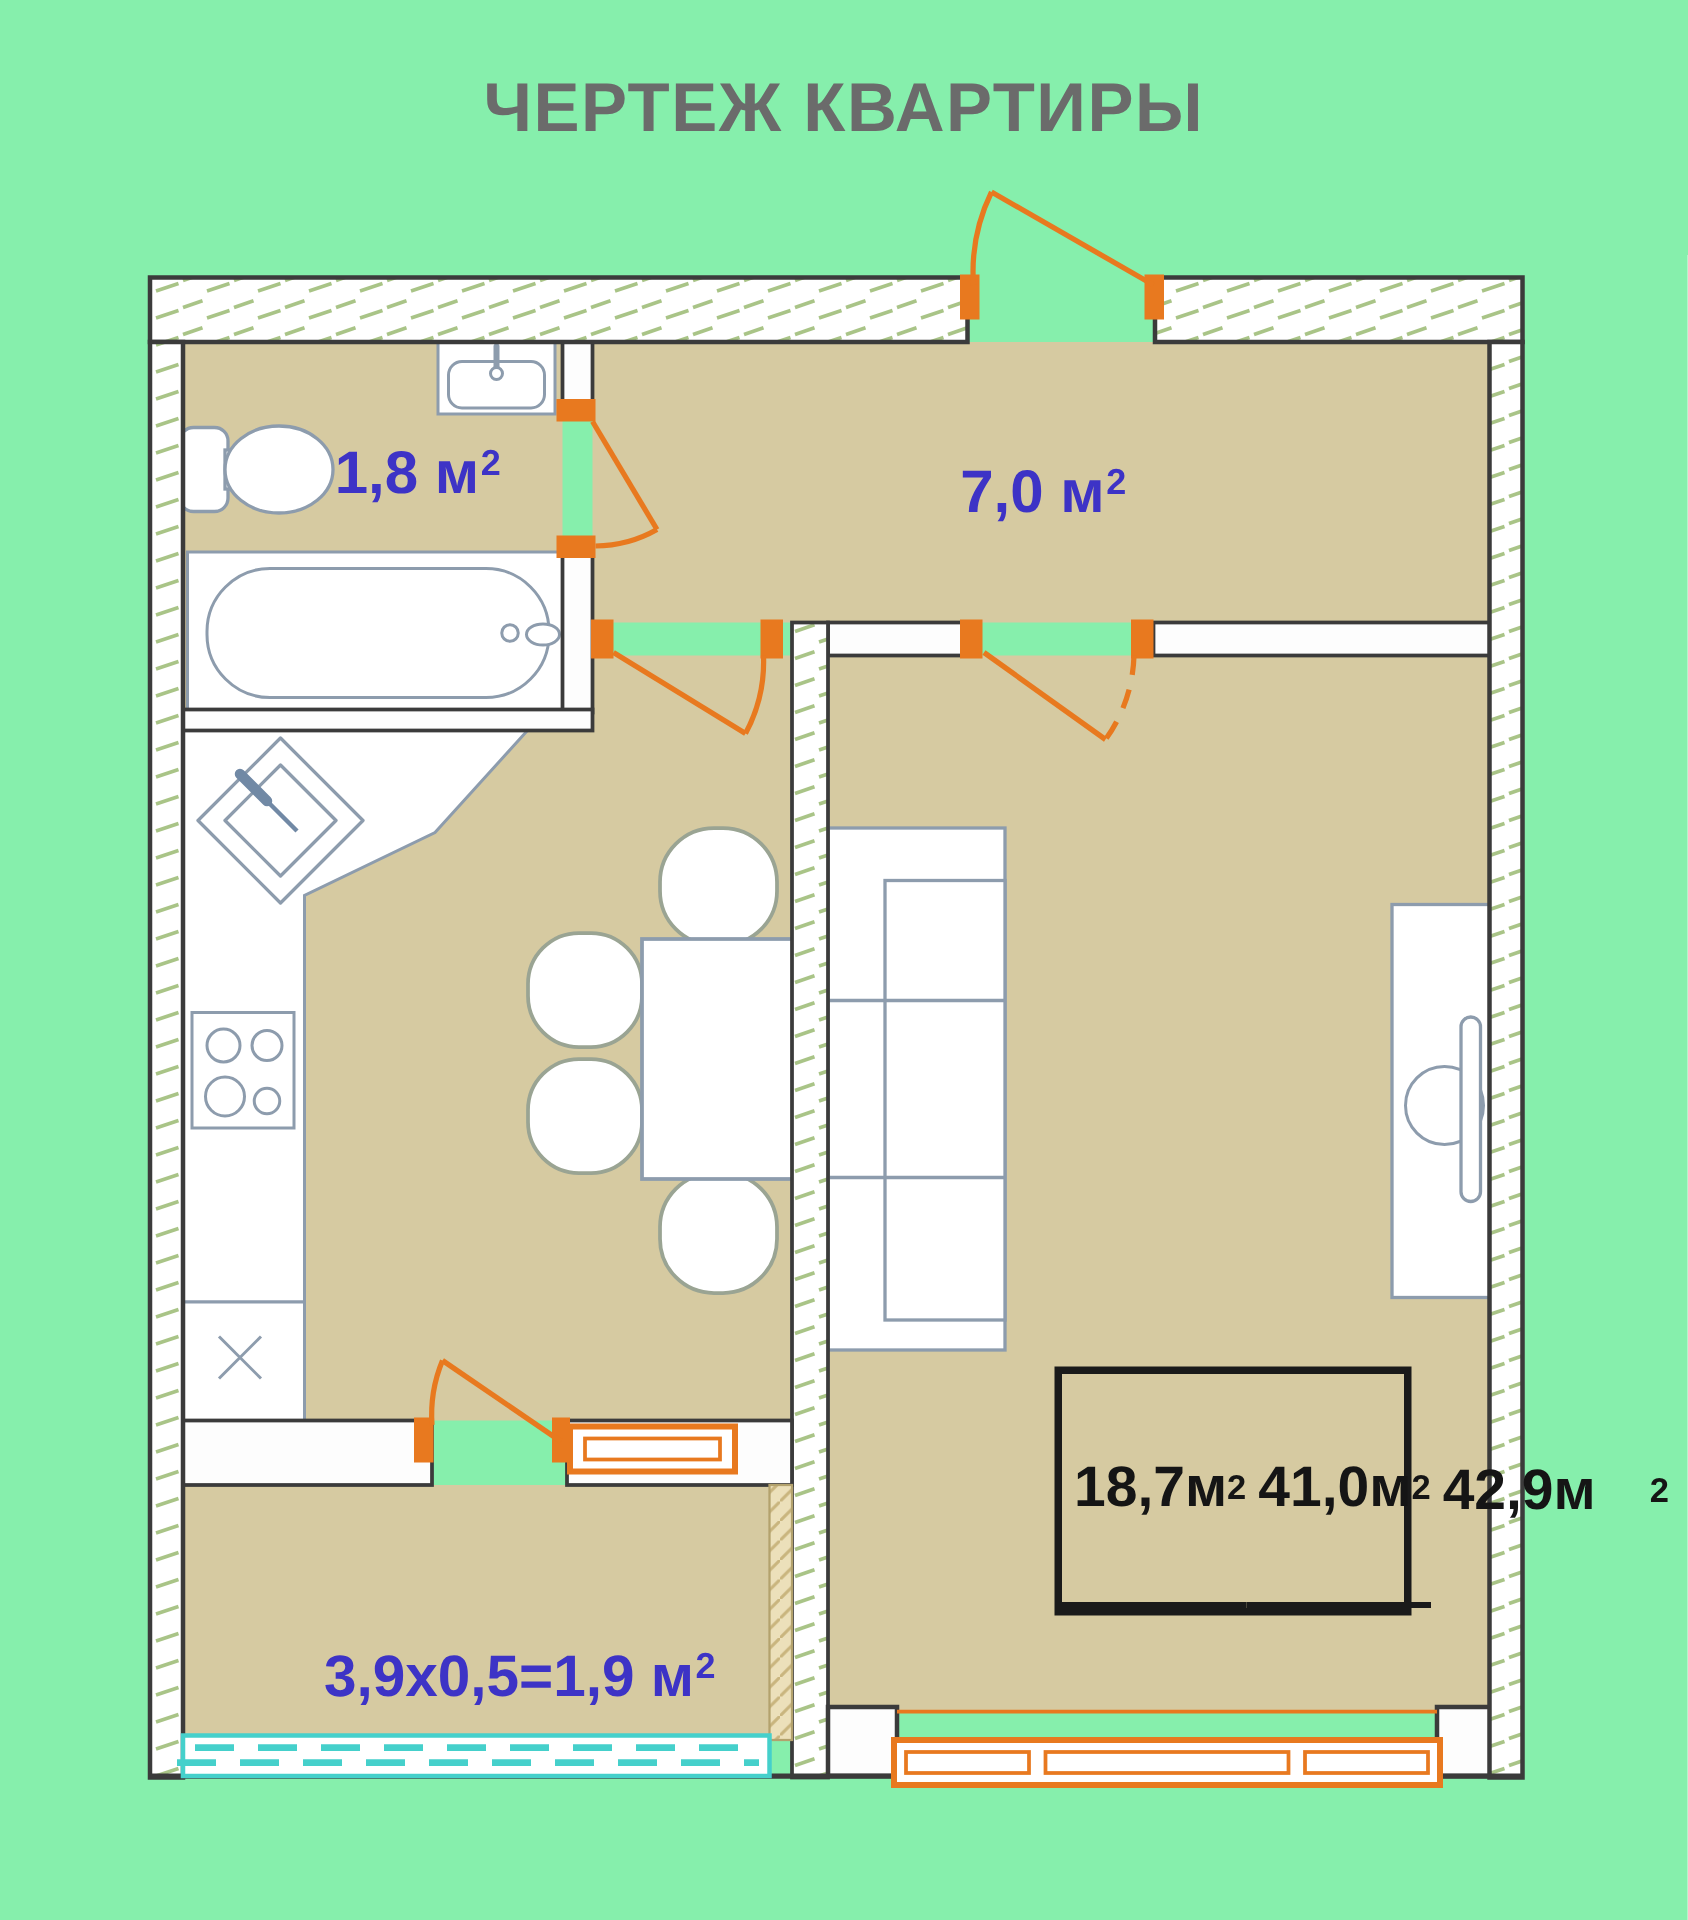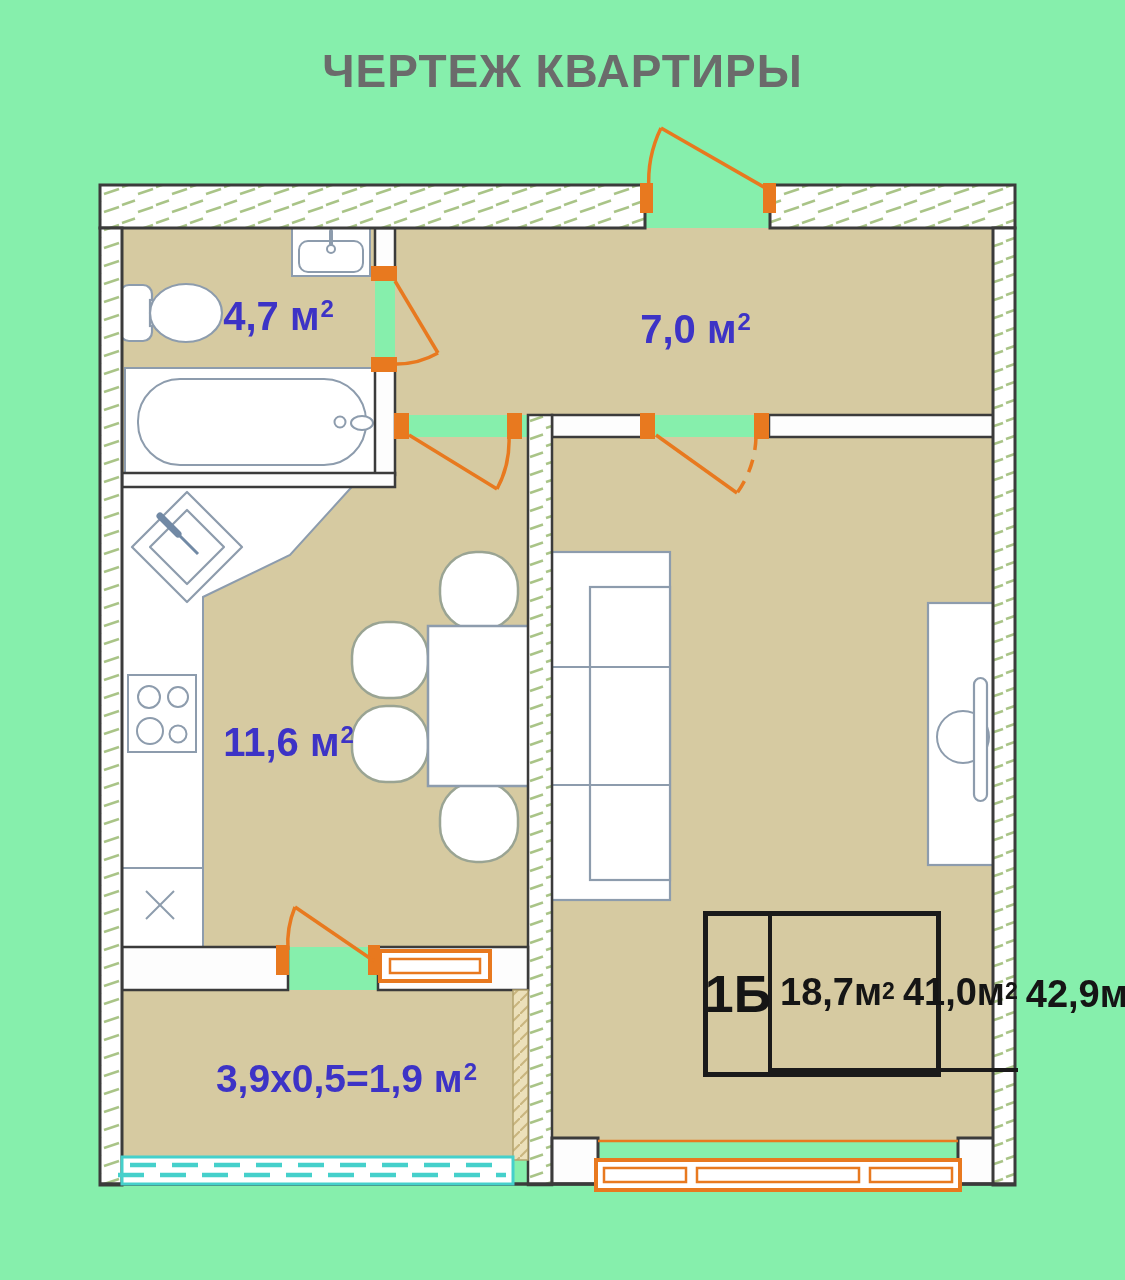--- a/index.html
+++ b/index.html
@@ -4,21 +4,21 @@
 <style>
   html,body{margin:0;padding:0;background:#ffffff;}
   #stage{position:relative;width:1125px;height:1280px;background:#86efac;overflow:hidden;
          font-family:"Liberation Sans", sans-serif;padding-left:36px;}
   #plan-svg{position:absolute;left:0;top:0;}
   .page-title{position:absolute;left:0;top:44px;width:1125px;text-align:center;
       font-size:46px;font-weight:700;color:#6b6b6b;letter-spacing:1px;}
   .room-label{position:absolute;transform:translate(-50%,-50%);color:#3d33c6;
       font-weight:700;font-size:40px;white-space:nowrap;letter-spacing:0px;}
   .room-label sup{font-size:24px;position:relative;top:2px;left:1px;}
-  .room-label.balcony{font-size:39px;}
+  .room-label.balcony{font-size:39px;margin-top:40px;}
   .info-table{position:absolute;left:703px;top:911px;width:228px;height:156px;
       border:5px solid #1a1a1a;display:flex;color:#151515;}
   .info-table .type-cell{width:60px;border-right:4px solid #1a1a1a;display:flex;
       align-items:center;justify-content:center;font-size:52px;font-weight:700;}
   .info-table .rows{flex:1;display:flex;}
   .info-table .row{flex:1;display:flex;align-items:center;padding-left:8px;
       font-size:38px;font-weight:700;border-bottom:4px solid #1a1a1a;white-space:nowrap;}
   .info-table .row:last-child{border-bottom:none;gap:36px;}
   .info-table .row sup{font-size:23px;position:relative;top:-1px;}
 </style>
@@ -184,34 +184,30 @@
       <rect x="368" y="945" width="12" height="30" stroke="none"></rect>
       <line x1="374" y1="961" x2="295" y2="907" stroke-width="3.5"></line>
       <path d="M288,950 A95,95 0 0 1 295,907" fill="none" stroke-width="3.5"></path>
     </g>
   </g>
 </svg>
 
 <div class="page-title">ЧЕРТЕЖ КВАРТИРЫ</div>
 
 <div class="room-label" style="left:278px;top:316px">
-  <span>4,7 м</span><sup>2</sup>
+  <span>1,8 м</span><sup>2</sup>
 </div>
 <div class="room-label" style="left:695px;top:329px">
   <span>7,0 м</span><sup>2</sup>
 </div>
-<div class="room-label" style="left:288px;top:742px">
-  <span>11,6 м</span><sup>2</sup>
-</div>
 <div class="room-label balcony" style="left:346px;top:1078px">
   <span>3,9x0,5=1,9 м</span><sup>2</sup>
 </div>
 
 <div class="info-table">
-  <div class="type-cell">1Б</div>
   <div class="rows">
     <div class="row">
       <span>18,7м</span>
           <sup>2</sup>
     </div>
     <div class="row">
       <span>41,0м</span>
           <sup>2</sup>
     </div>
     <div class="row">

